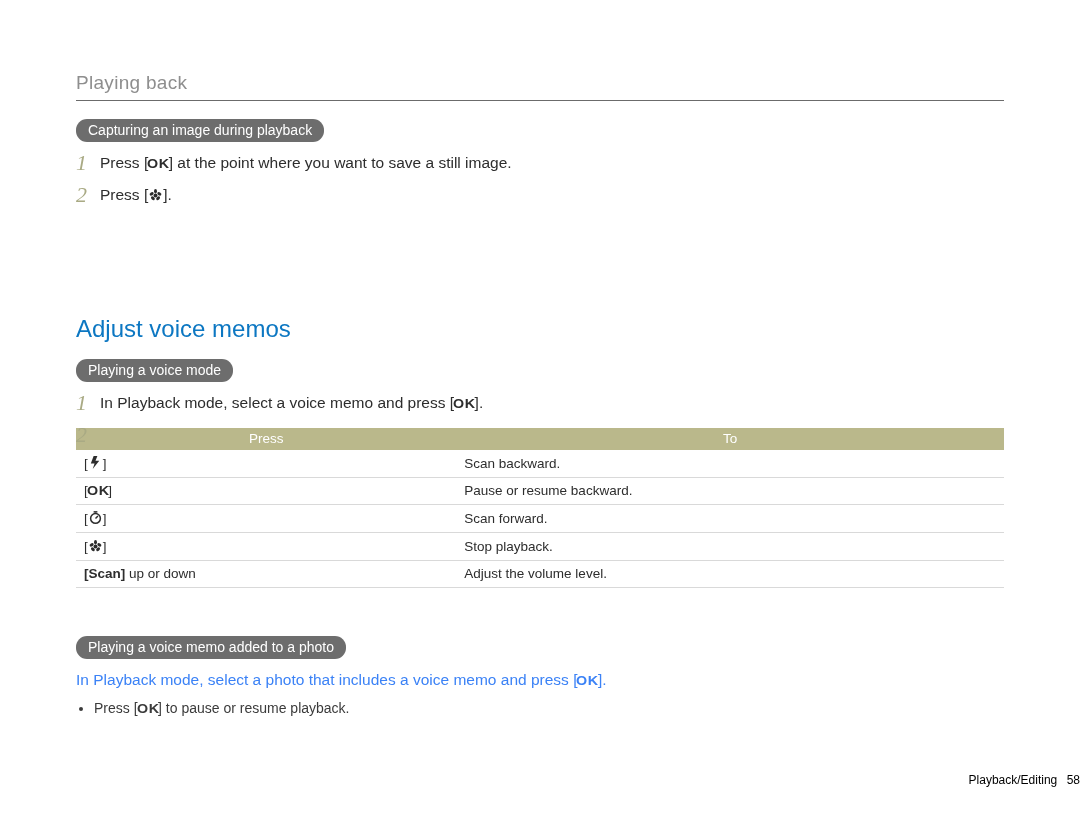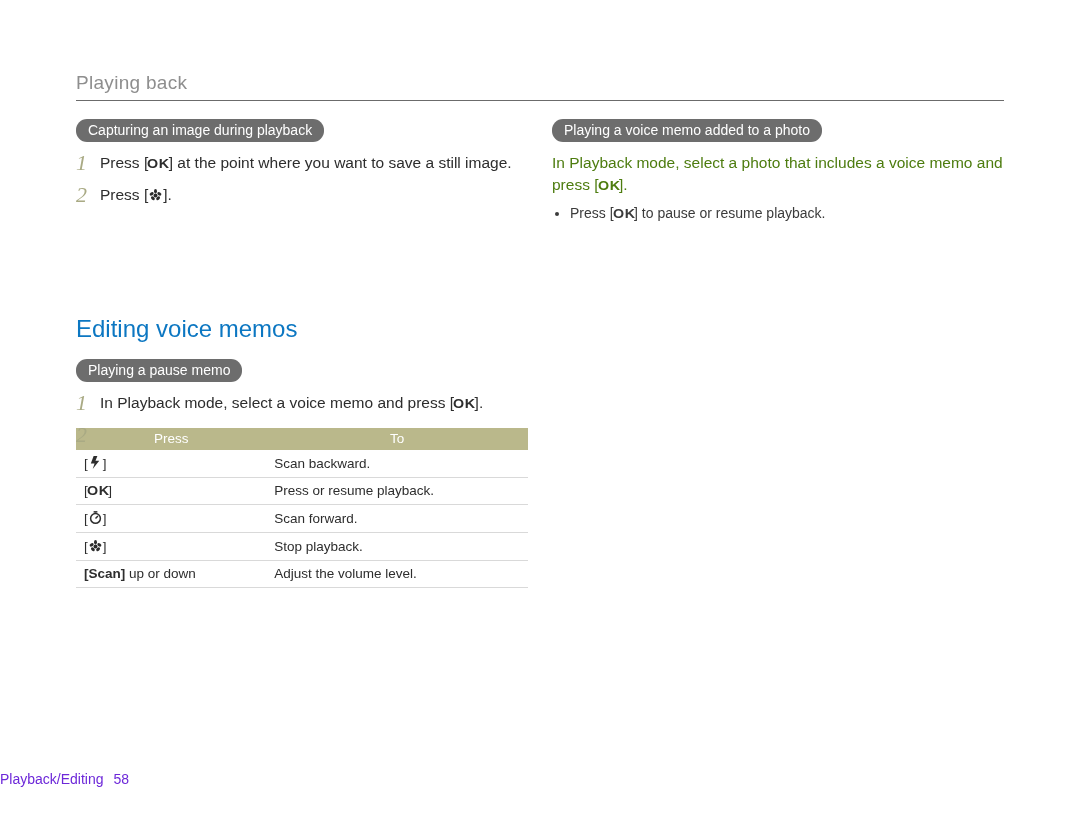--- a/index.html
+++ b/index.html
@@ -25,21 +25,22 @@
     letter-spacing: 0.3px;
     margin-bottom: 6px;
   }
   hr.rule {
     border: none;
     border-top: 1px solid #6b6b6b;
     margin: 0 0 18px 0;
   }
   .columns {
     display: flex;
-    gap: 24px;
+    gap: 48px;
+    flex-direction: column;
   }
   .col {
     flex: 1 1 0;
     min-width: 0;
   }
   .pill {
     display: inline-block;
     background: #6d6d6d;
     color: #ffffff;
     font-size: 14px;
@@ -107,21 +108,21 @@
   .note-box .note-icon svg { width: 14px; height: 14px; }
   h2.section-title {
     color: #0c77c2;
     font-weight: 400;
     font-size: 24px;
     margin: 110px 0 16px 0;
   }
   .para {
     font-size: 15.5px;
     line-height: 1.45;
-    color: #4d7c0f;
+    color: #3b82f6;
     margin-bottom: 0;
   }
   ul.bullets {
     list-style: disc;
     padding-left: 18px;
     margin: 8px 0;
     font-size: 14px;
     color: #3b3b3b;
   }
   table.ctl {
@@ -142,23 +143,23 @@
     padding: 5px 8px 6px 8px;
     color: #2d2d2d;
     vertical-align: middle;
   }
   table.ctl td.key { white-space: nowrap; }
   .icon-wrap { display:inline-block; line-height: 1; }
   .footer {
     position: absolute;
     bottom: 28px;
     left: 0; right: 0;
-    text-align: left;
-    font-size: 14px;
-    color: #6d28d9;
+    text-align: right;
+    font-size: 12px;
+    color: #000000;
   }
   .footer .pnum { margin-left: 6px; }
 </style>
 </head>
 <body>
 
 <svg width="0" height="0" style="position:absolute">
   <defs>
     <g id="svg-flower">
       <circle cx="8" cy="9" r="2.1" fill="currentColor"></circle>
@@ -202,23 +203,23 @@
         </li>
         <li>
           <span class="num">2</span>
           <span>Press [</span><span class="flower-icon icon-wrap"><svg viewBox="0 0 16 16">
                 <use href="#svg-flower"></use>
               </svg></span><span>].</span>
         </li>
       </ol>
 
 
-      <h2 class="section-title">Editing voice memos</h2>
-
-      <span class="pill">Playing a pause memo</span>
+      <h2 class="section-title">Adjust voice memos</h2>
+
+      <span class="pill">Playing a voice mode</span>
 
       <ol class="steps">
         <li>
           <span class="num">1</span>
           <span>In Playback mode, select a voice memo and press [</span><span class="icon-ok">OK</span><span>].</span>
         </li>
         <li>
           <span class="num">2</span>
         </li>
       </ol>
@@ -236,21 +237,21 @@
               <span>[</span><span class="flash-icon icon-wrap"><svg viewBox="0 0 16 16">
                     <use href="#svg-flash"></use>
                   </svg></span><span>]</span>
             </td>
             <td>Scan backward.</td>
           </tr>
           <tr>
             <td class="key">
               <span>[</span><span class="icon-ok">OK</span><span>]</span>
             </td>
-            <td>Press or resume playback.</td>
+            <td>Pause or resume backward.</td>
           </tr>
           <tr>
             <td class="key">
               <span>[</span><span class="timer-icon icon-wrap"><svg viewBox="0 0 16 16">
                     <use href="#svg-timer"></use>
                   </svg></span><span>]</span>
             </td>
             <td>Scan forward.</td>
           </tr>
           <tr>

